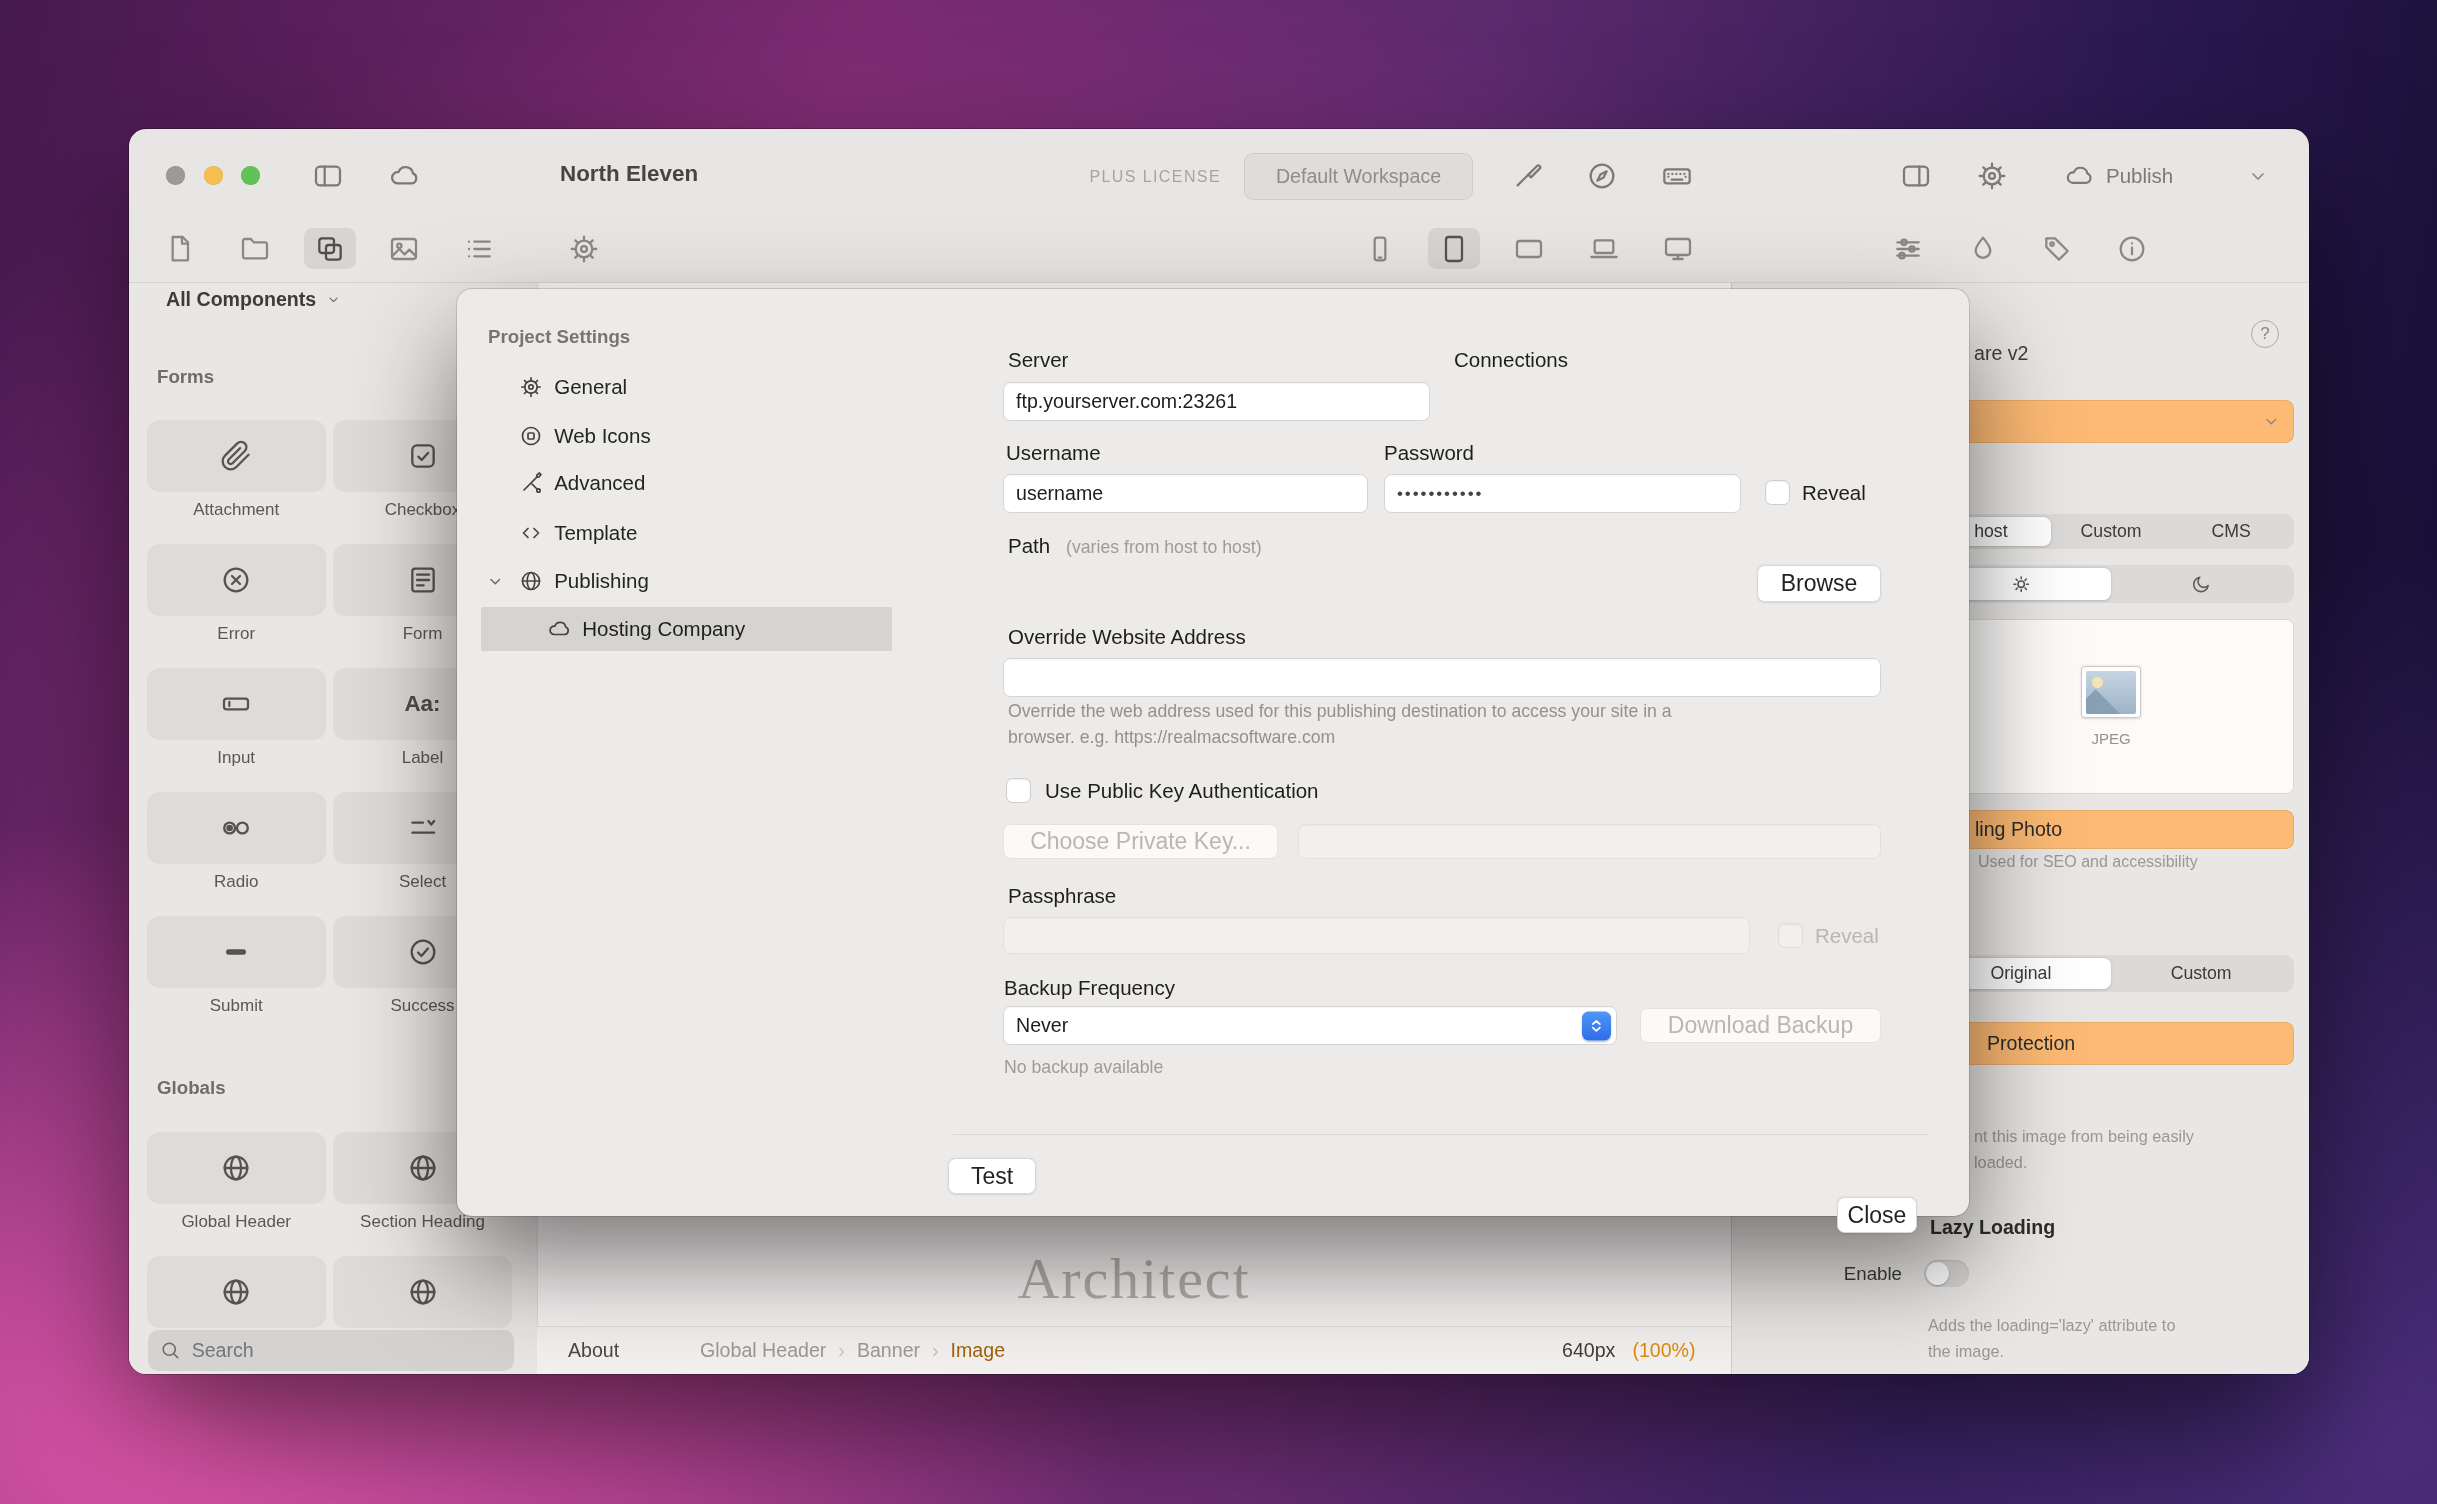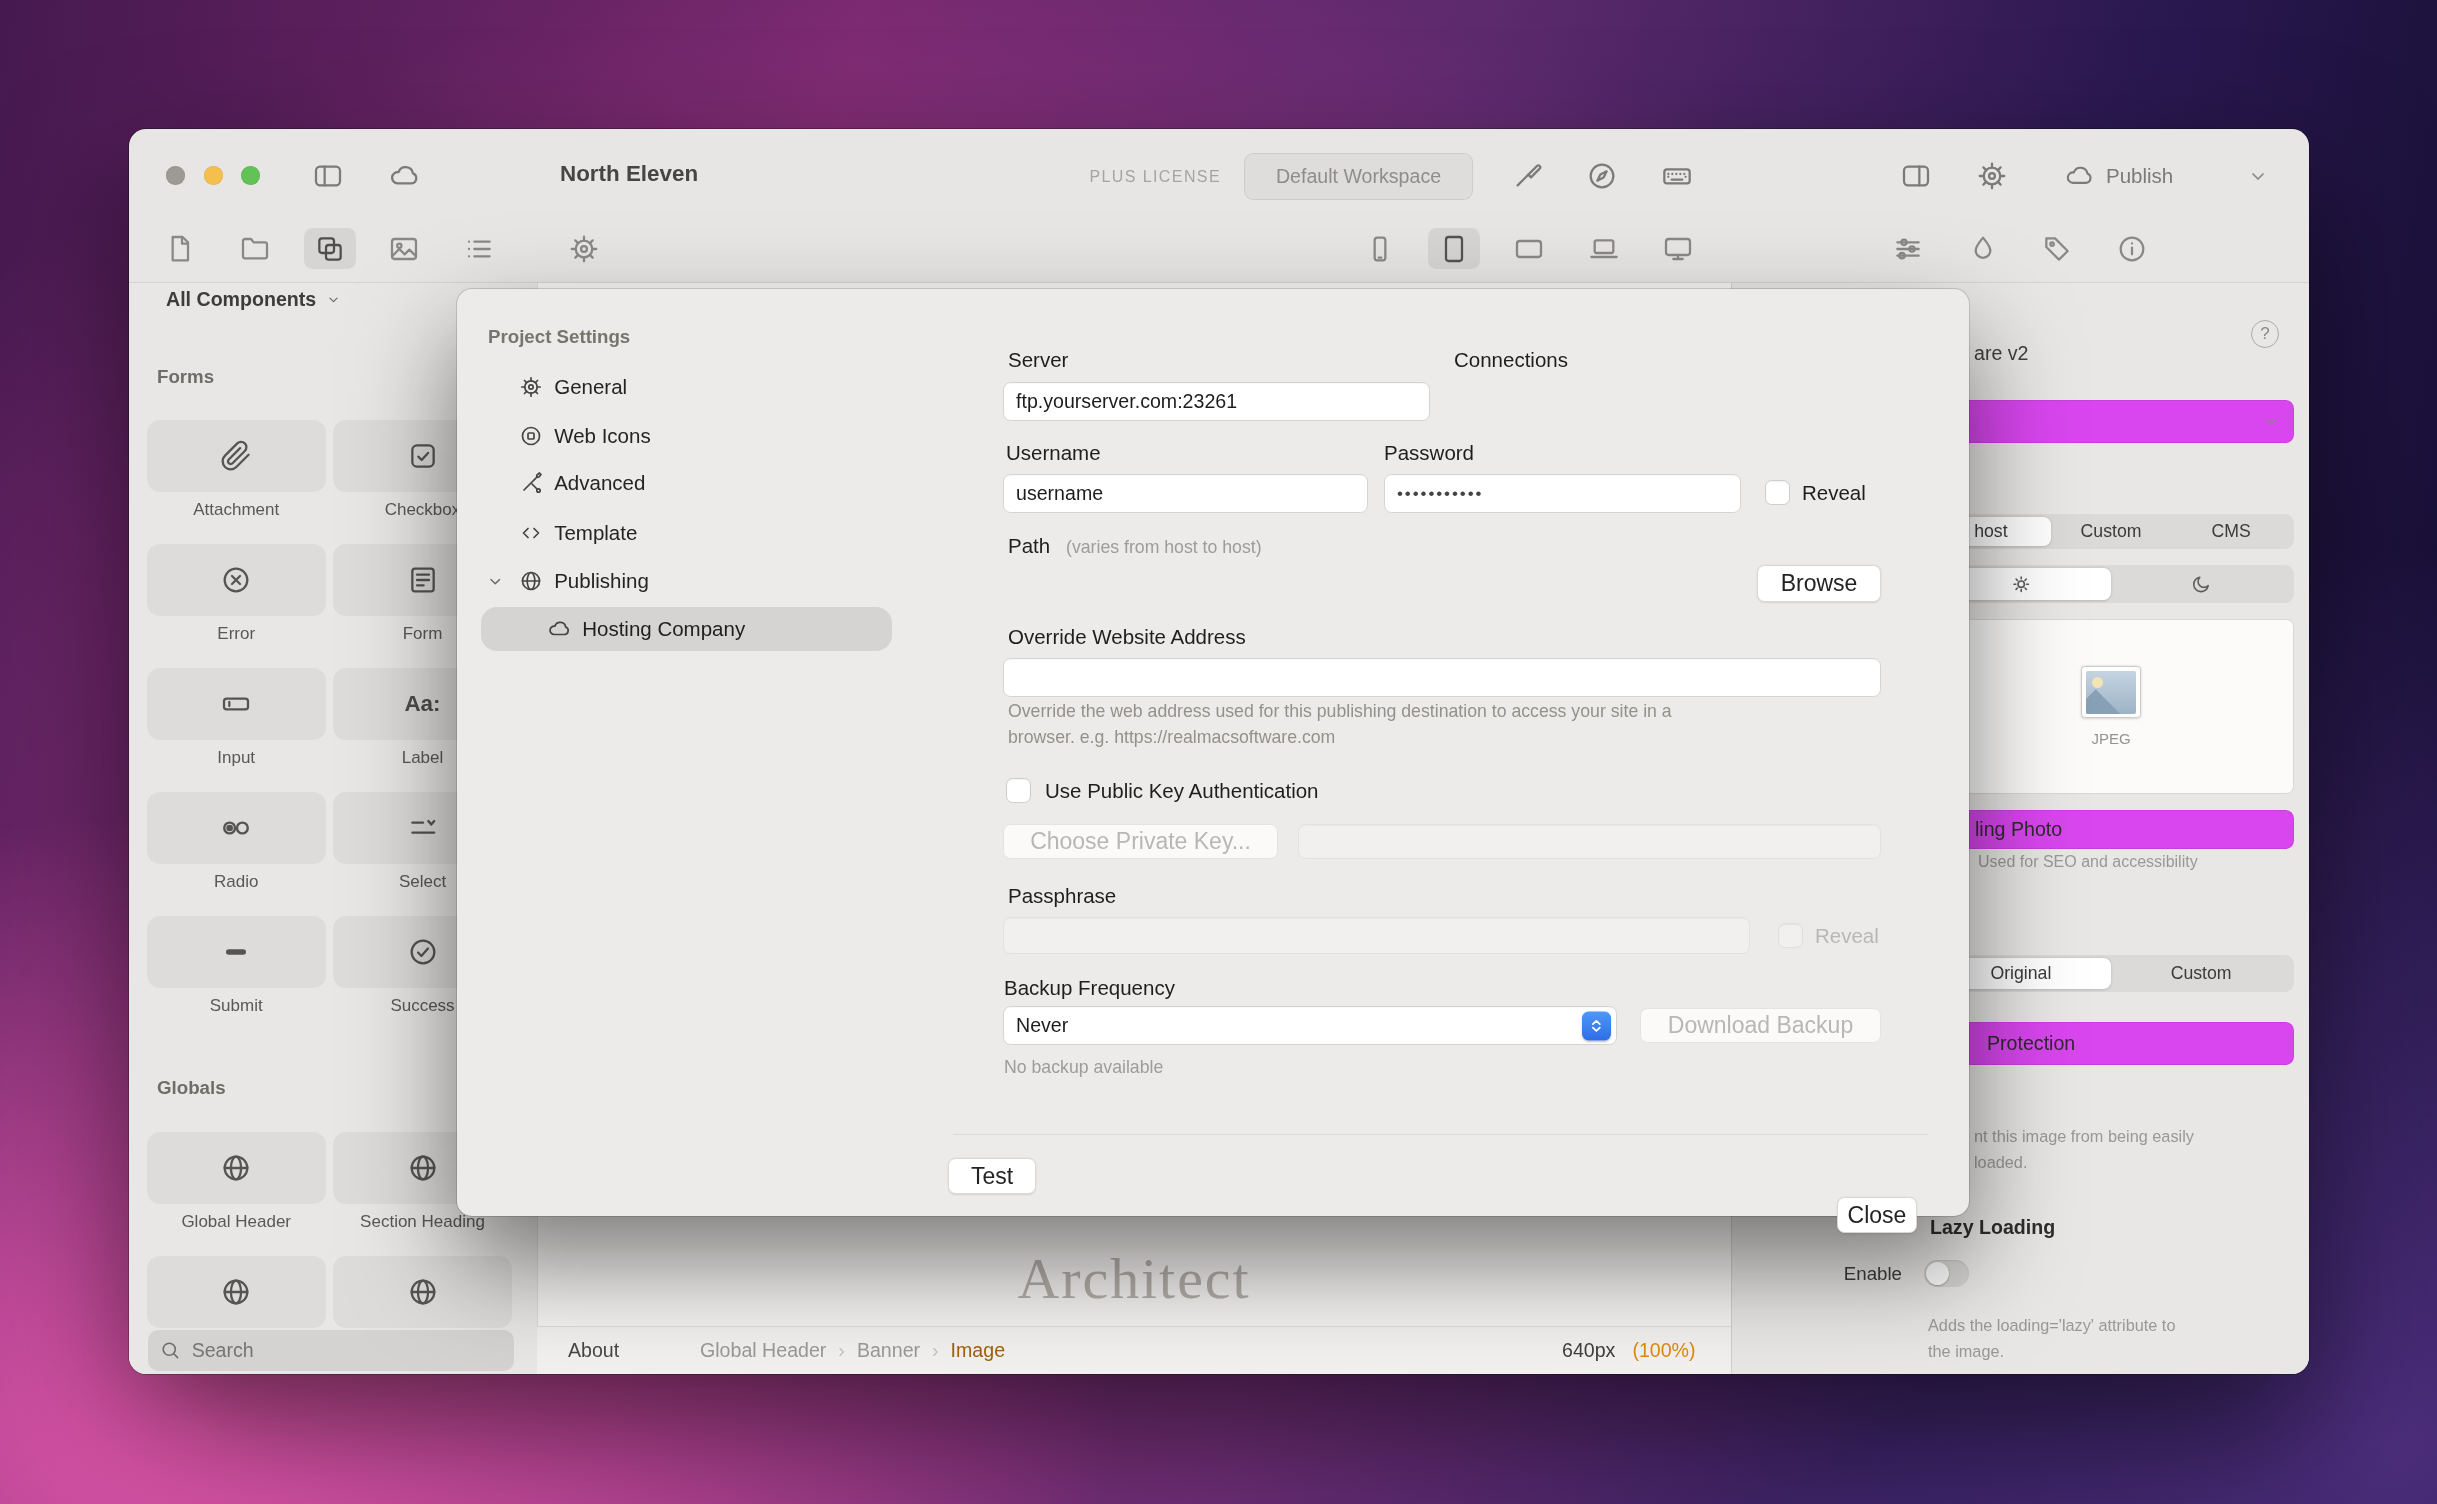--- a/index.html
+++ b/index.html
@@ -35,39 +35,39 @@
   .card{position:absolute;width:179px}
   .cbox{height:72px;border-radius:13px;background:#dedcda;display:flex;align-items:center;justify-content:center;color:#565452}
   .clab{margin-top:8.4px;text-align:center;font-size:17px;color:#5a5856;white-space:nowrap}
   .sectitle{position:absolute;font-size:18.7px;font-weight:600;color:#6f6d6a}
   
   .bbar-text{font-size:19.6px;white-space:nowrap}
   
   .seg{position:absolute;background:rgba(0,0,0,.055);border-radius:9.3px;display:flex;padding:2.8px;box-sizing:border-box}
   .sg{flex:1;display:flex;align-items:center;justify-content:center;font-size:17.7px;color:#3c3b3a;border-radius:7.5px}
   .sg.on{background:#fff;box-shadow:0 0.9px 2.8px rgba(0,0,0,.16)}
-  .wbar{position:absolute;background:#d946ef;border:0.9px solid rgba(0,0,0,.08);border-radius:8.4px;display:flex;align-items:center;box-sizing:border-box}
+  .wbar{position:absolute;background:#fdba74;border:0.9px solid rgba(0,0,0,.08);border-radius:8.4px;display:flex;align-items:center;box-sizing:border-box}
   .insnote{position:absolute;font-size:16.3px;color:#9a9896;white-space:nowrap}
   .qmark{position:absolute;width:28px;height:28px;border-radius:50%;border:1.4px solid #ababa9;color:#8b8987;font-size:17px;display:flex;align-items:center;justify-content:center;box-sizing:border-box}
   .tgl{position:absolute;width:45px;height:27px;border-radius:14px;background:#d7d5d3;box-shadow:inset 0 0.9px 1.9px rgba(0,0,0,.10)}
   .tgl .knob{position:absolute;left:1.9px;top:1.9px;width:23px;height:23px;border-radius:50%;background:#fff;box-shadow:0 0.9px 1.9px rgba(0,0,0,.3)}
   .photoic{width:60px;height:52px;background:#fff;border:0.9px solid #ccc9c7;border-radius:3.7px;box-shadow:0 0.9px 2.8px rgba(0,0,0,.15);box-sizing:border-box;padding:3.7px}
   .photoin{width:100%;height:100%;border-radius:1.9px;background:linear-gradient(#c6d4e2,#9db3c6);position:relative;overflow:hidden}
   .photosun{position:absolute;left:6.5px;top:5.6px;width:11.2px;height:11.2px;border-radius:50%;background:#f2e4b4}
   .photomtn{position:absolute;left:-5.6px;bottom:-13px;width:39px;height:28px;background:#87a0b5;transform:rotate(45deg)}
   
   .modal{
     position:absolute;left:457px;top:289px;width:1512px;height:927px;z-index:20;
     background:#ecebe9;border-radius:15px;
     box-shadow:0 47px 103px rgba(0,0,0,.5), 0 0 0 0.9px rgba(0,0,0,.14);
   }
   .mtitle{position:absolute;left:31px;top:37px;font-size:18.7px;font-weight:600;color:#77756f}
   .navrow{position:absolute;left:62px;display:flex;align-items:center;gap:11.2px;height:37px;font-size:20.5px;color:#242423;white-space:nowrap}
   .navrow .ic{width:24px;height:24px;color:#454443;flex:0 0 auto}
-  .navsel{position:absolute;left:24px;top:318px;width:411px;height:44px;background:#d6d4d2;border-radius:16px;display:flex;align-items:center;gap:11.2px;padding-left:66px;box-sizing:border-box;font-size:20.5px;color:#1f1f1e}
+  .navsel{position:absolute;left:24px;top:318px;width:411px;height:44px;background:#d6d4d2;border-radius:2px;display:flex;align-items:center;gap:11.2px;padding-left:66px;box-sizing:border-box;font-size:20.5px;color:#1f1f1e}
   .navsel .ic{width:24px;height:24px;color:#454443;flex:0 0 auto}
   .flabel{position:absolute;font-size:20.5px;color:#1e1e1d;white-space:nowrap}
   .fnote{position:absolute;font-size:17.7px;color:#9e9c9a;white-space:nowrap}
   .fld{position:absolute;background:#fff;border:0.9px solid #d6d4d2;border-radius:7.5px;font-size:19.6px;color:#1d1d1c;display:flex;align-items:center;padding:0 12px;box-sizing:border-box;box-shadow:inset 0 0.9px 0.9px rgba(0,0,0,.03);white-space:nowrap;overflow:hidden}
   .fld.dis{background:#f1f0ef;border-color:#e3e1df}
   .fld.focus{border:1.9px solid #3f83f0;box-shadow:0 0 0 3.7px rgba(73,135,244,.32);padding:0 11.2px}
   .selection{background:#b9d7fb;padding:0.9px 1.9px 0.9px 0}
   .dd{padding-right:43px}
   .step{position:absolute;right:4.7px;top:50%;transform:translateY(-50%);width:29px;height:29px;border-radius:6.5px;background:linear-gradient(#4e97f8,#2e6de6);color:#fff;display:flex;align-items:center;justify-content:center;box-shadow:0 0.9px 1.9px rgba(0,0,0,.25)}
   .step .ic{width:18.7px;height:18.7px}

